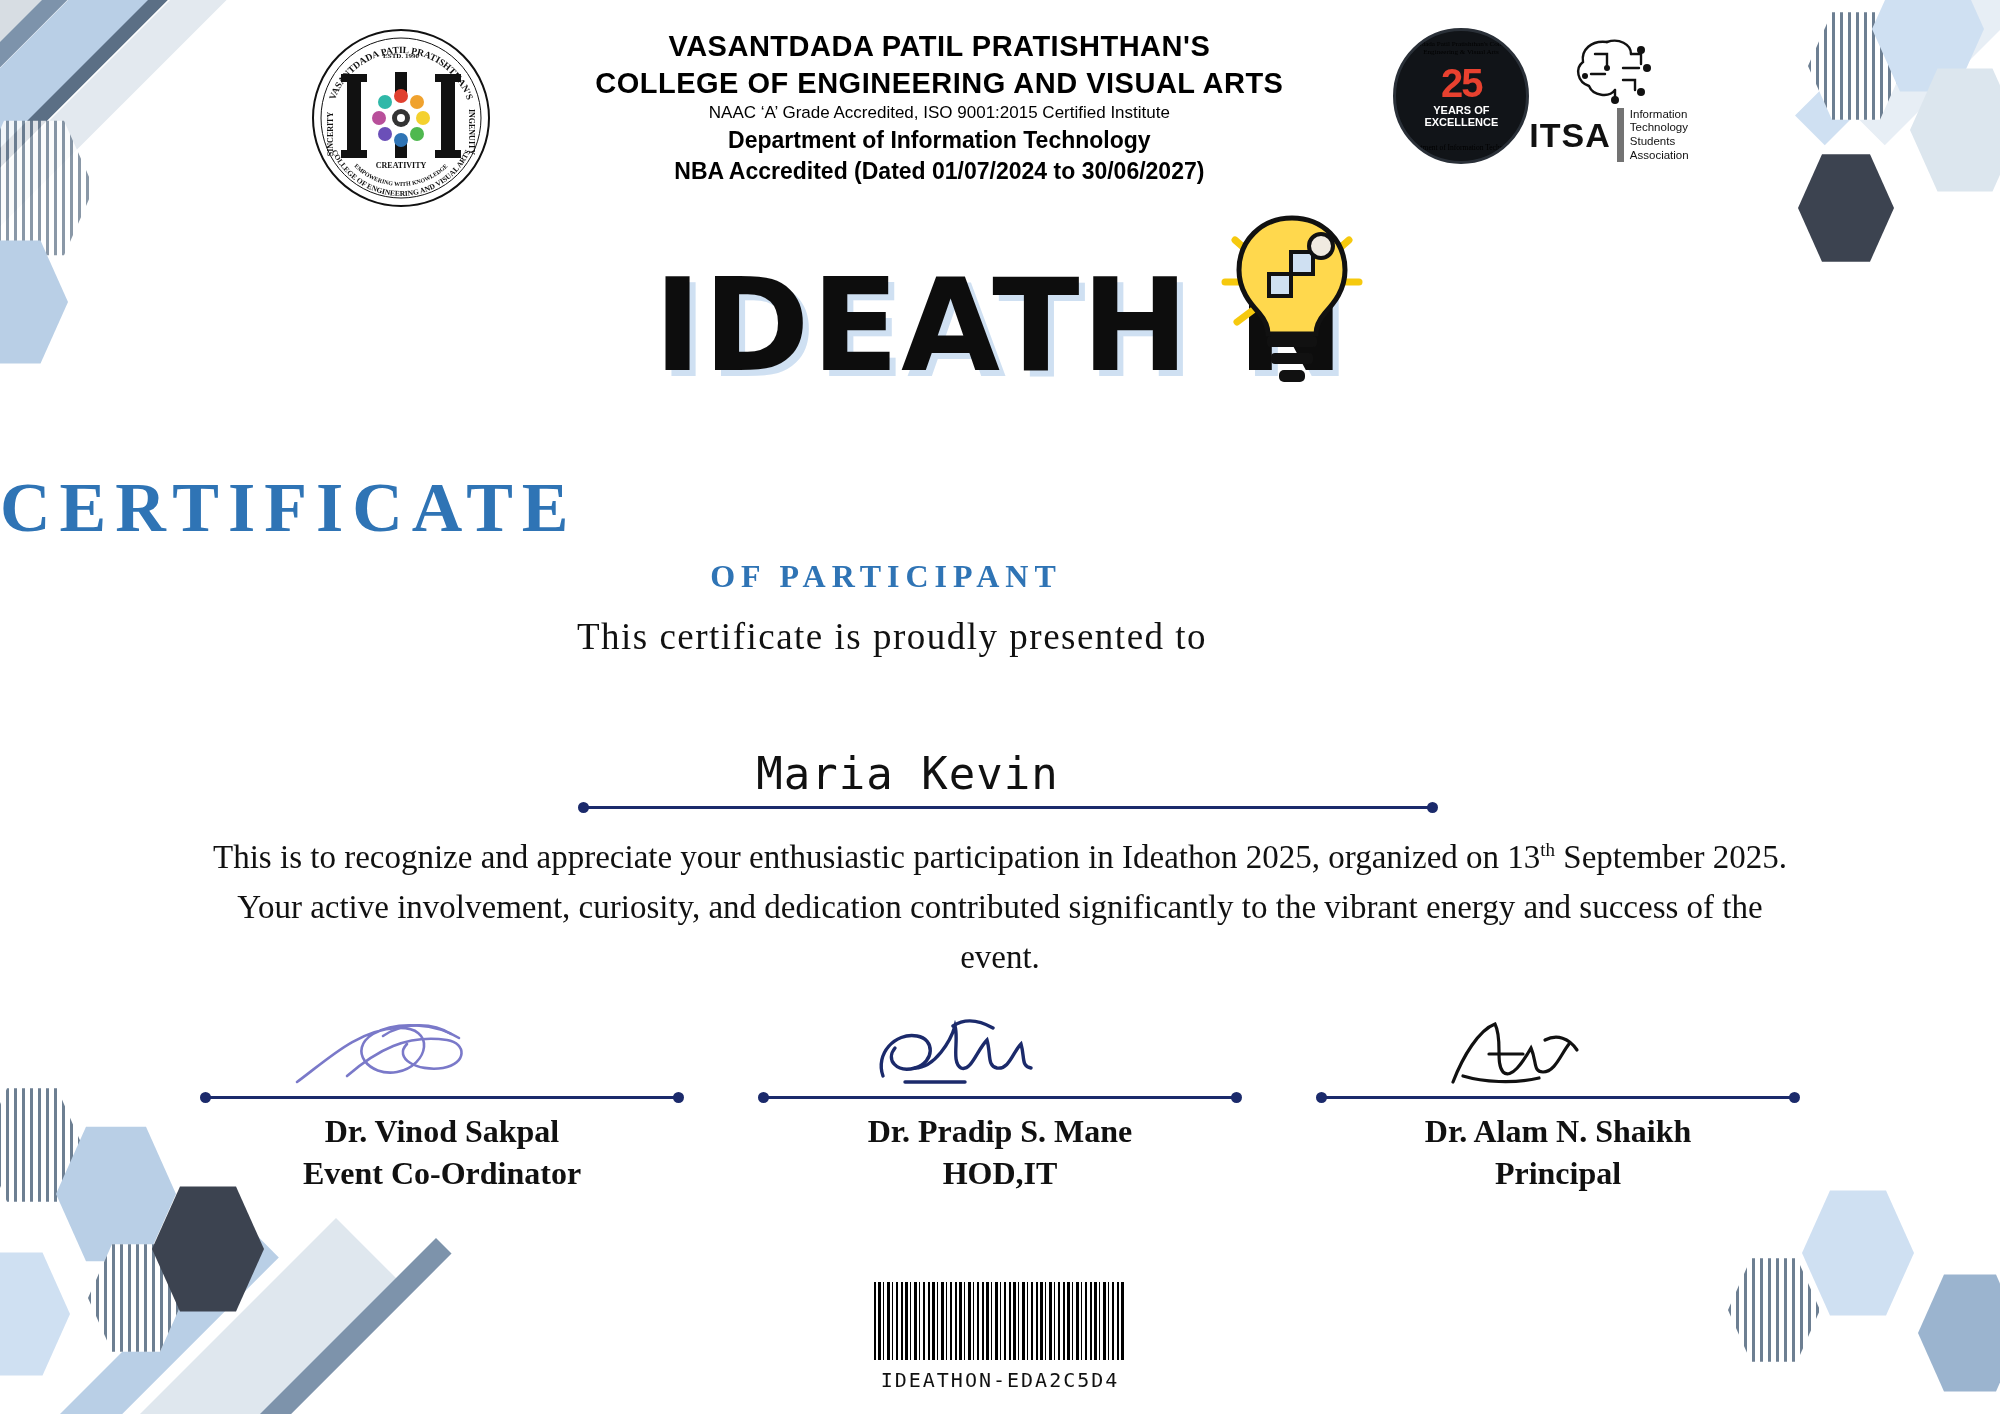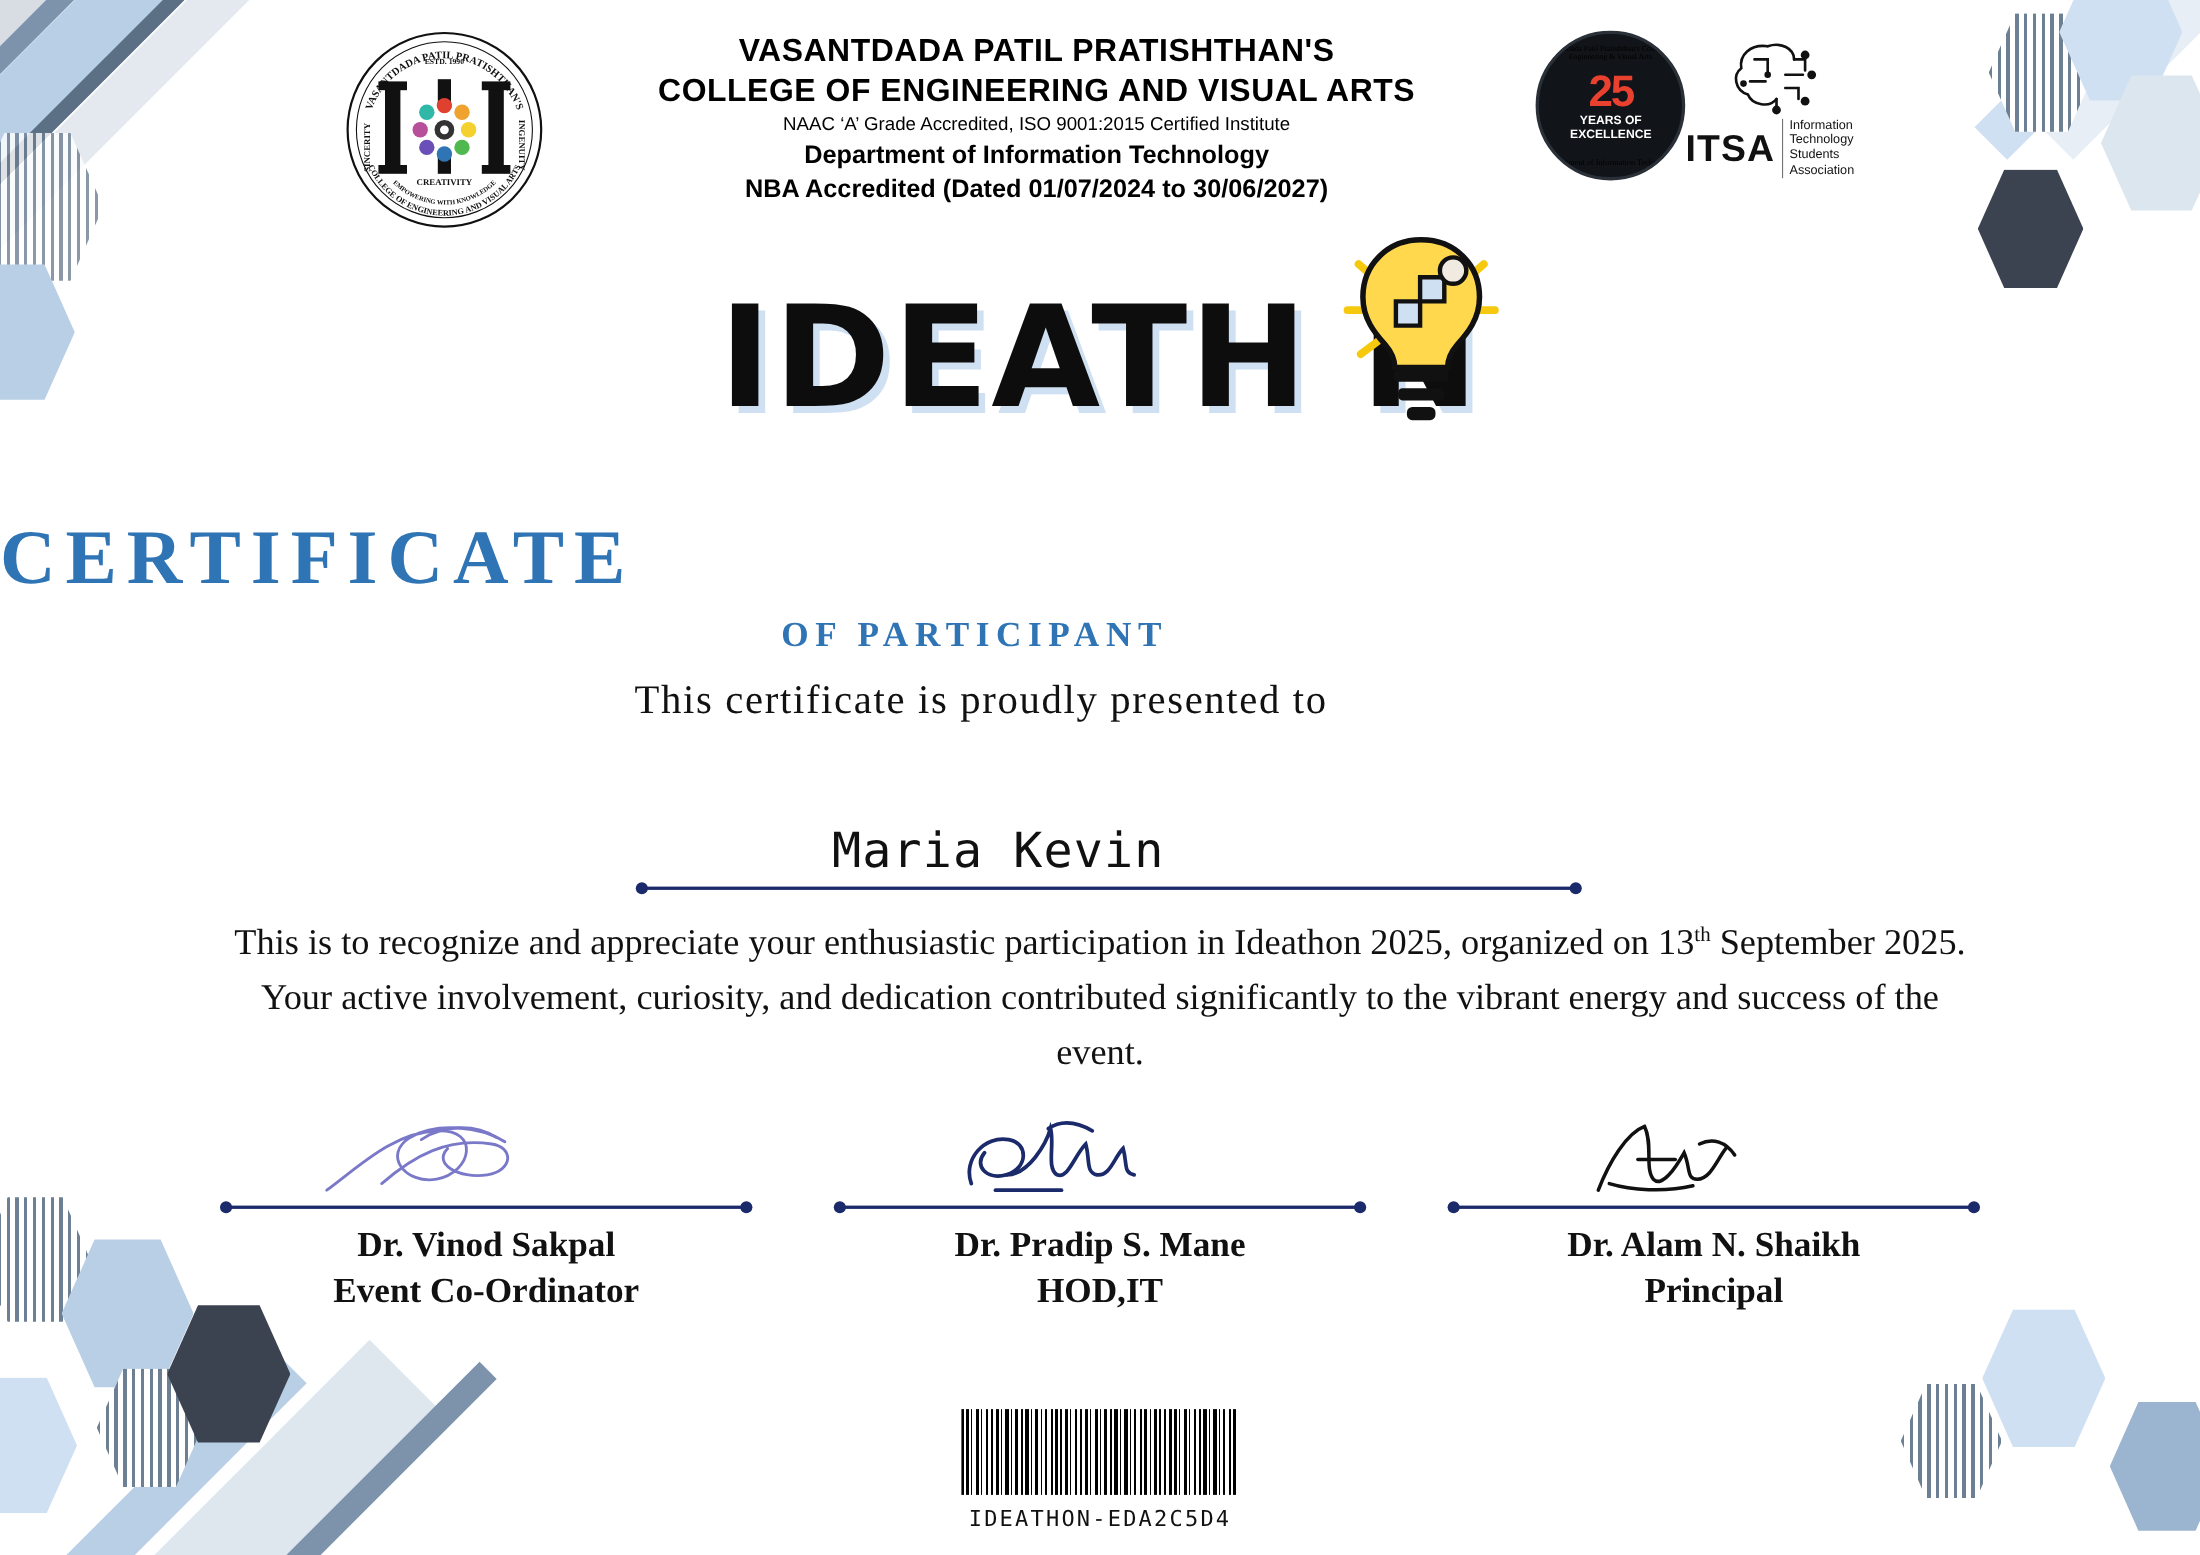--- a/index.html
+++ b/index.html
@@ -138,21 +138,21 @@
   .itsa-row { display: flex; align-items: center; }
   .itsa-text {
     font-family: "Liberation Sans", sans-serif;
     font-size: 34px;
     font-weight: bold;
     letter-spacing: 1px;
     color: #111;
   }
   .itsa-sub {
     margin-left: 6px;
-    border-left: 1px solid #737373;
+    border-left: 7px solid #737373;
     padding-left: 6px;
     font-family: "Liberation Sans", sans-serif;
     font-size: 11.5px;
     line-height: 1.18;
     color: #111;
     text-align: left;
   }
 
   
   .ideathon-wrap {

